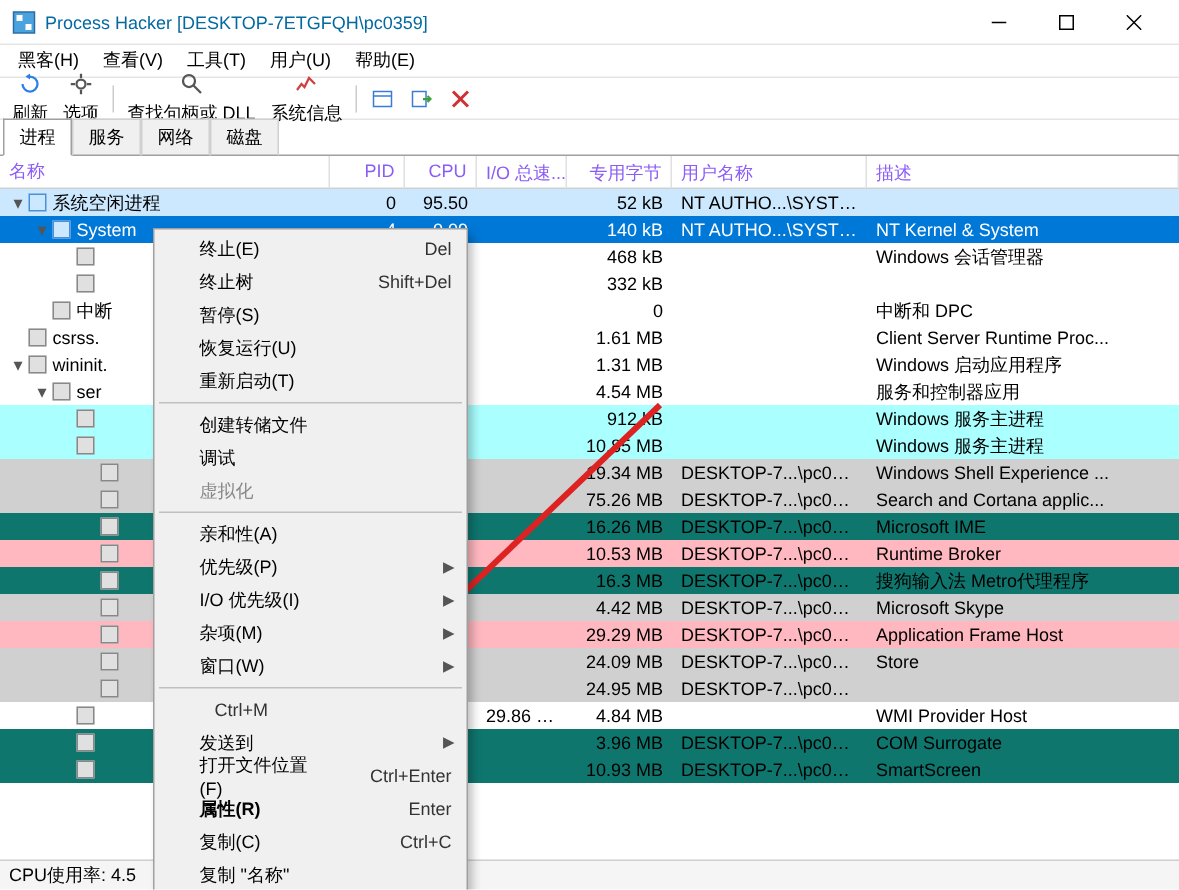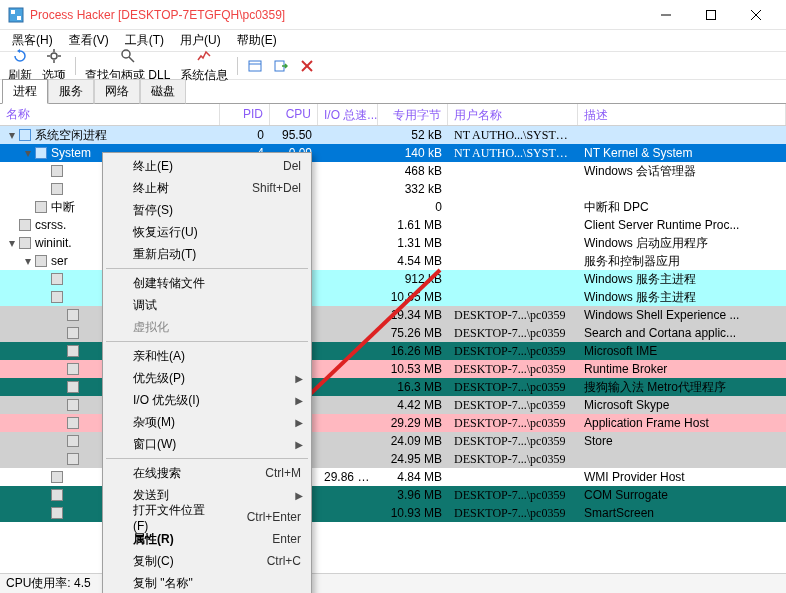--- a/index.html
+++ b/index.html
@@ -1,19 +1,19 @@
 <!DOCTYPE html>
 <html><head>
 <meta charset="utf-8">
 <style>
 * { margin: 0; padding: 0; box-sizing: border-box; font-family: "Microsoft YaHei", "Segoe UI", Tahoma, sans-serif; font-size: 12px; }
 body { background: #fff; width: 786px; height: 593px; overflow: hidden; position: relative; }
 .titlebar { height: 30px; background: #fff; border-bottom: 1px solid #e5e5e5; display: flex; align-items: center; padding: 0 8px; }
 .titlebar .app-icon { width: 16px; height: 16px; margin-right: 6px; display: inline-flex; align-items: center; justify-content: center; }
-.titlebar .title { flex: 1; color: #ef4444; }
+.titlebar .title { flex: 1; color: #0369a1; }
 .titlebar .win-controls { display: flex; gap: 0; }
 .titlebar .win-btn { width: 45px; height: 30px; display: flex; align-items: center; justify-content: center; color: #333; }
 .titlebar .win-btn.close { color: #333; }
 .menubar { height: 22px; display: flex; align-items: center; padding: 0 4px; border-bottom: 1px solid #e5e5e5; }
 .menubar .menu-item { padding: 2px 8px; cursor: default; }
 .toolbar { height: 28px; display: flex; align-items: center; padding: 2px 4px; border-bottom: 1px solid #e5e5e5; gap: 2px; }
 .toolbar .tb-btn { display: inline-flex; align-items: center; padding: 2px 4px; gap: 3px; flex-direction: column; }
 .toolbar .sep { width: 1px; height: 18px; background: #ccc; margin: 0 3px; }
 .toolbar .ic { width:16px; height:16px; display:inline-flex; align-items:center; justify-content:center; }
 .tabs { height: 24px; display: flex; align-items: flex-end; padding: 0 2px; border-bottom: 1px solid #a0a0a0; }
@@ -32,21 +32,21 @@
 .row.pink { background: #ffb8c0; }
 .row.yellow { background: #0f766e; }
 .tree-indent { display: inline-block; }
 .tree-toggle { width: 12px; display: inline-flex; justify-content: center; cursor: default; color: #555; }
 .proc-icon { width: 14px; height: 14px; display: inline-flex; align-items: center; justify-content: center; margin-right: 3px; }
 .c-name { width: 220px; display:flex; align-items:center; }
 .c-pid  { width: 50px; text-align: right; }
 .c-cpu  { width: 48px; text-align: right; }
 .c-io   { width: 60px; text-align: right; }
 .c-priv { width: 70px; text-align: right; }
-.c-user { width: 130px; font-family: Liberation Serif, serif; }
+.c-user { width: 130px; }
 .c-desc { flex: 1; }
 .context-menu { position: absolute; left: 102px; top: 152px; width: 210px; background: #f0f0f0; border: 1px solid #a0a0a0; box-shadow: 3px 3px 6px rgba(0,0,0,0.25); z-index: 100; padding: 2px; }
 .context-menu .cm-item { height: 22px; display: flex; align-items: center; padding: 0 8px 0 28px; position: relative; gap: 20px; }
 .context-menu .cm-item .label { flex: 1; }
 .context-menu .cm-item .shortcut { color: #333; margin-left: 10px; }
 .context-menu .cm-item .sub-ind { position: absolute; right: 6px; font-size: 10px; color: #555; }
 .context-menu .cm-item.disabled { color: #888; }
 .context-menu .cm-item.bold .label { font-weight: bold; }
 .context-menu .cm-sep { height: 1px; background: #c0c0c0; margin: 3px 1px; }
 .statusbar { height: 20px; border-top: 1px solid #d0d0d0; display: flex; align-items: center; padding: 0 6px; gap: 20px; background: #f5f5f5; }
@@ -581,21 +581,20 @@
     <div class="cm-item">
       <span class="label">杂项(M)</span>
       <span class="sub-ind">▶</span>
     </div>
     <div class="cm-item">
       <span class="label">窗口(W)</span>
       <span class="sub-ind">▶</span>
     </div>
     <div class="cm-sep"></div>
     <div class="cm-item">
-      <span class="label">在线搜索</span>
       <span class="shortcut">Ctrl+M</span>
     </div>
     <div class="cm-item">
       <span class="label">发送到</span>
       <span class="sub-ind">▶</span>
     </div>
     <div class="cm-item">
       <span class="label">打开文件位置(F)</span>
       <span class="shortcut">Ctrl+Enter</span>
     </div>

